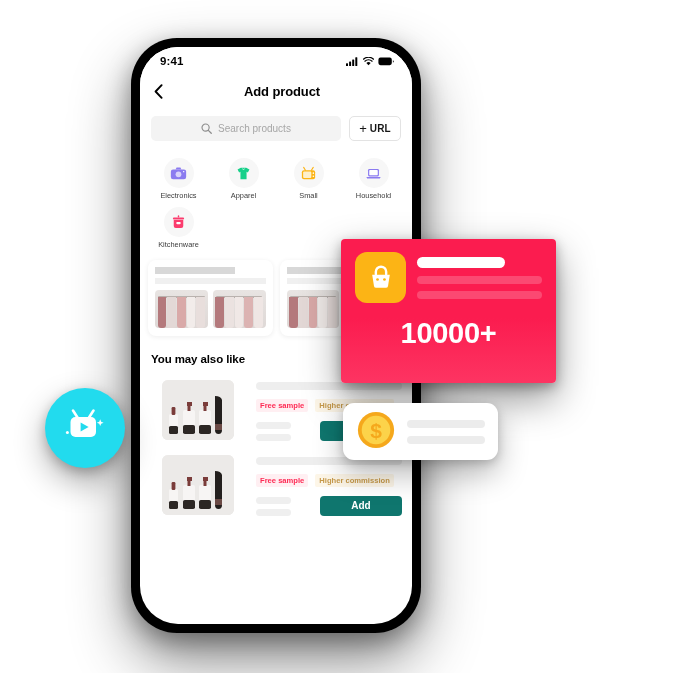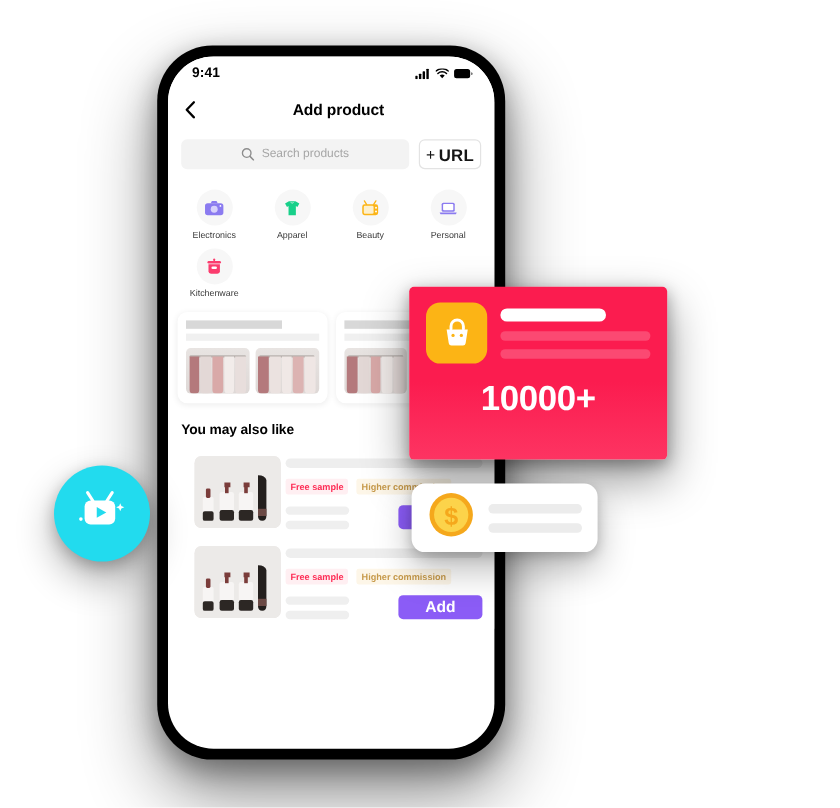--- a/index.html
+++ b/index.html
@@ -111,21 +111,21 @@
     border: 1px solid #e3e3e3;
     border-radius: 5px;
     background: #fff;
     display: flex;
     align-items: center;
     justify-content: center;
     gap: 3px;
     cursor: pointer;
   }
   .url-btn-plus { font-size: 13px; color: #161616; line-height: 1; font-weight: 400; }
-  .url-btn-label { font-size: 14px; font-weight: 700; color: #161616; letter-spacing: 0.2px; }
+  .url-btn-label { font-size: 10px; font-weight: 700; color: #161616; letter-spacing: 0.2px; }
 
   
   .cat-grid {
     display: grid;
     grid-template-columns: repeat(4, 1fr);
     row-gap: 7px;
     padding: 7px 6px 8px 6px;
     background: #fff;
   }
   .cat-item {
@@ -191,21 +191,21 @@
   }
   .yml-title {
     font-size: 11.5px;
     font-weight: 700;
     color: #000;
     letter-spacing: -0.1px;
   }
   .prod-list { padding: 0 10px; background: #fff; }
   .prod-row {
     display: flex;
-    gap: 4px;
+    gap: 22px;
     padding: 6px 0 8px 12px;
   }
   .prod-thumb {
     width: 72px;
     height: 60px;
     border-radius: 6px;
     background: linear-gradient(160deg,#efeceb 0%,#e4e0de 100%);
     position: relative;
     overflow: hidden;
     flex-shrink: 0;
@@ -220,26 +220,26 @@
     border-radius: 2px;
     white-space: nowrap;
   }
   .badge-free { color: #fe2c55; background: #ffeff2; }
   .badge-comm { color: #c79a4a; background: #fdf6e8; }
   .prod-bottom { display: flex; align-items: flex-end; gap: 8px; }
   .prod-sk-lines { flex: 1; }
   .prod-sk-l1 { height: 7px; width: 62%; background: #efefef; border-radius: 20px; margin-bottom: 5px; }
   .prod-sk-l2 { height: 7px; width: 62%; background: #efefef; border-radius: 20px; }
   .add-btn {
-    width: 70px;
+    width: 82px;
     height: 20px;
-    background: #8b5cf6;
+    background: #0f766e;
     border-radius: 4px;
     color: #fff;
-    font-size: 13px;
+    font-size: 10px;
     font-weight: 700;
     display: flex;
     align-items: center;
     justify-content: center;
     cursor: pointer;
     flex-shrink: 0;
   }
 
   
   #pink-card {
@@ -388,33 +388,33 @@
         <div class="cat-item">
           <span class="cat-icon-wrap">
             <svg width="17" height="17" viewBox="0 0 20 20">
               <path d="M6.4 6.2 L4.3 2.8 M13.4 6.2 L15.6 2.8" stroke="#fcb415" stroke-width="1.3" stroke-linecap="round"></path>
               <rect x="2.2" y="6.2" width="15.6" height="10.6" rx="2.3" fill="#fcb415"></rect>
               <rect x="3.7" y="7.6" width="9.6" height="7.8" rx="1.2" fill="#fdf0cd"></rect>
               <circle cx="15.7" cy="9.6" r="0.95" fill="#fff"></circle>
               <circle cx="15.7" cy="13.2" r="0.95" fill="#fff"></circle>
             </svg>
           </span>
-          <span class="cat-label">Beauty</span>
+          <span class="cat-label">Small</span>
         </div>
 
 
         <div class="cat-item">
           <span class="cat-icon-wrap">
             <svg width="17" height="17" viewBox="0 0 20 20">
               <rect x="3.6" y="4.6" width="12.8" height="8.8" rx="1.5" fill="#8b7bf0"></rect>
               <rect x="5" y="6" width="10" height="6" rx="0.8" fill="#ffffff"></rect>
               <path d="M1.6 14.2 h16.8 l-0.9 1.8 H2.5 Z" fill="#8b7bf0"></path>
             </svg>
           </span>
-          <span class="cat-label">Personal</span>
+          <span class="cat-label">Household</span>
         </div>
 
         <div class="cat-item">
           <span class="cat-icon-wrap">
             <svg width="17" height="17" viewBox="0 0 20 20">
               <rect x="9.1" y="1.6" width="1.8" height="2.6" rx="0.9" fill="#fb3c6e"></rect>
               <rect x="3.4" y="4.2" width="13.2" height="2.4" rx="1.2" fill="#fb3c6e"></rect>
               <path d="M4.4 7.2 h11.2 v6.9 a2.4 2.4 0 0 1 -2.4 2.4 H6.8 a2.4 2.4 0 0 1 -2.4 -2.4 Z" fill="#fb3c6e"></path>
               <rect x="7.3" y="9.4" width="5.4" height="2.6" rx="1.3" fill="#ffffff"></rect>
             </svg>

